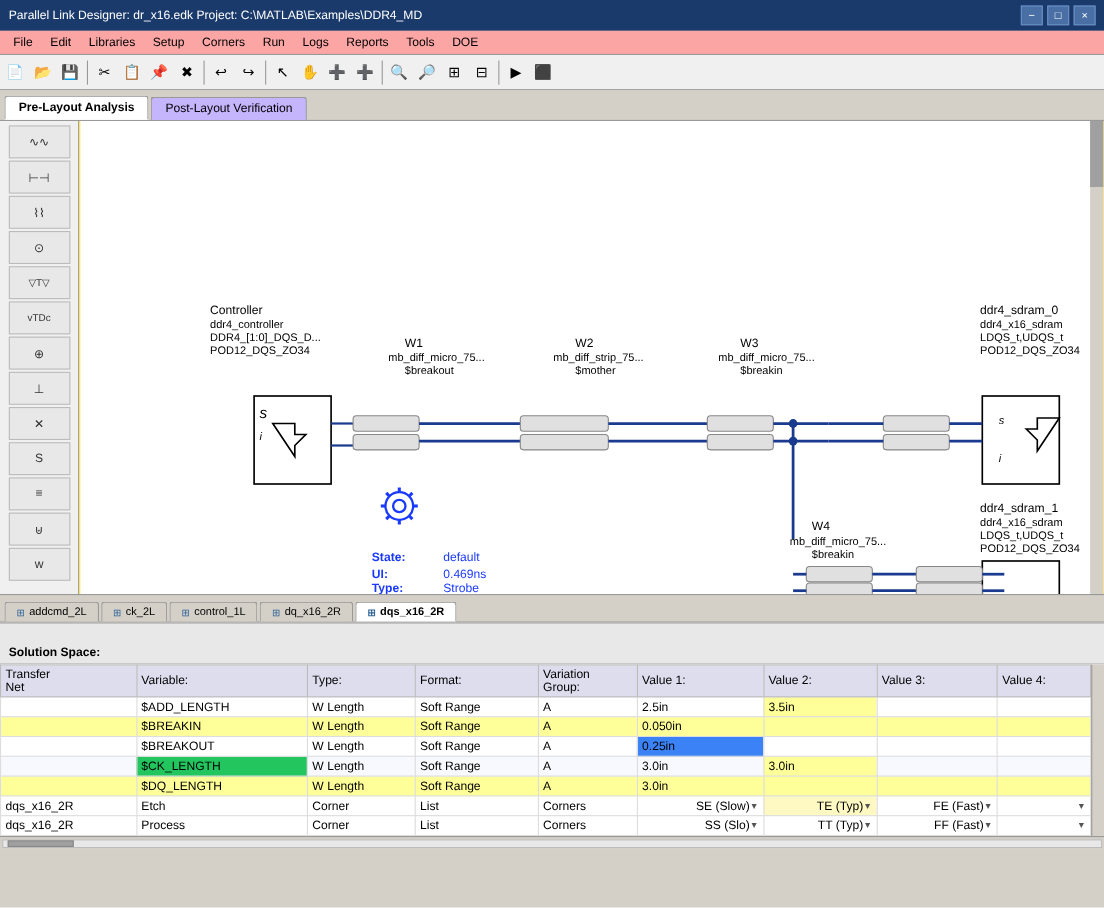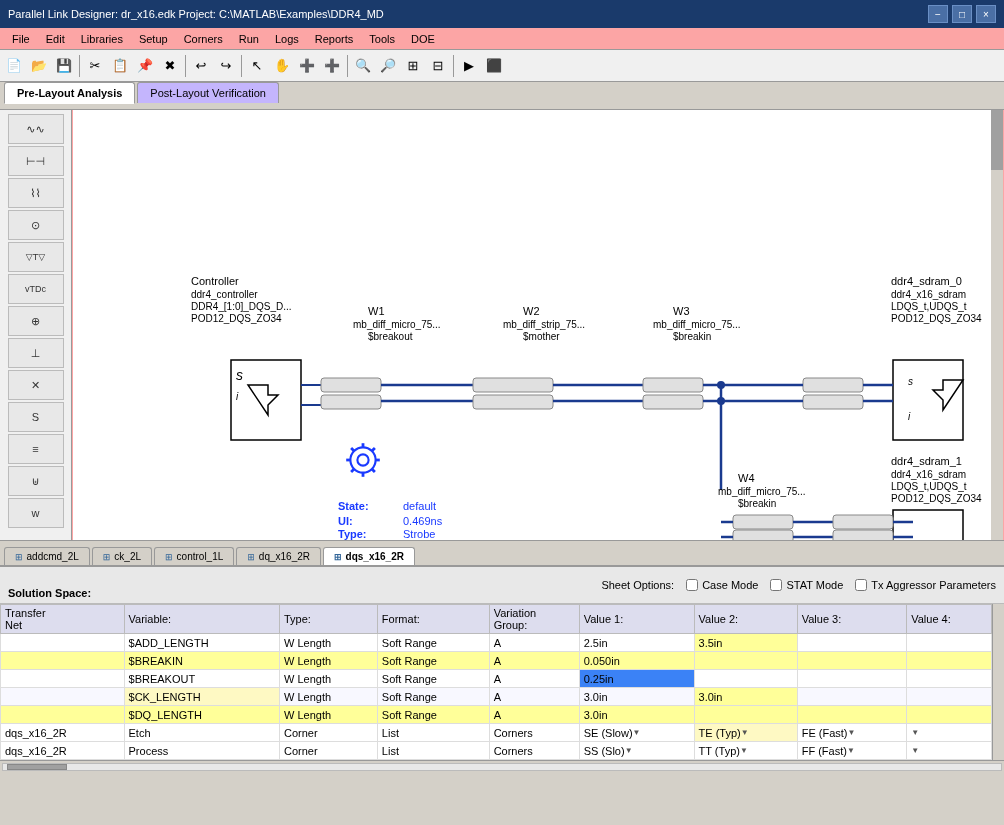--- a/index.html
+++ b/index.html
@@ -60,21 +60,21 @@
       font-size: 13px;
     }
     .tb-sep { width: 1px; height: 22px; background: #999; margin: 0 2px; }
 
     
     #tabbar {
       background: #d4d0c8;
       border-bottom: 1px solid #999;
       height: 28px;
       display: flex;
-      align-items: flex-start;
+      align-items: flex-end;
       padding: 0 4px;
     }
     .tab {
       padding: 4px 12px;
       border: 1px solid #999;
       border-bottom: none;
       background: #c4b5fd;
       cursor: pointer;
       font-size: 11px;
       margin-right: 2px;
@@ -113,21 +113,21 @@
       cursor: pointer;
       font-size: 11px;
       color: #333;
     }
 
     
     #canvas-area {
       flex: 1;
       position: relative;
       overflow: hidden;
-      background: #fca5a5;
+      background: #fde047;
     }
     #canvas-svg {
       width: 100%;
       height: 100%;
     }
 
     
     #bottom-tabbar {
       background: #d4d0c8;
       border-top: 1px solid #999;
@@ -185,21 +185,21 @@
       white-space: nowrap;
     }
     #data-table td {
       border: 1px solid #ddd;
       padding: 1px 4px;
       white-space: nowrap;
       height: 18px;
     }
     
     .dropdown-cell {
-      display: flex; align-items: center; justify-content: flex-start;
+      display: flex; align-items: center; justify-content: flex-end;
     }
     .dropdown-arrow { font-size: 8px; color: #555; }
 
     .scrollbar-v {
       width: 12px;
       background: #d4d0c8;
       border-left: 1px solid #999;
     }
 
     #table-wrapper {
@@ -456,35 +456,20 @@
   </div>
   <div class="btab active">
     <span class="btab-icon">⊞</span>
     <span>dqs_x16_2R</span>
   </div>
 </div>
 
 <div id="solution-area">
   <div id="solution-header">
     <span class="solution-label">Solution Space:</span>
-    <div class="sheet-options">
-      <span>Sheet Options:</span>
-      <label class="check-group">
-        <input type="checkbox" style="">
-        <span>Case Mode</span>
-      </label>
-      <label class="check-group">
-        <input type="checkbox" style="">
-        <span>STAT Mode</span>
-      </label>
-      <label class="check-group">
-        <input type="checkbox" style="">
-        <span>Tx Aggressor Parameters</span>
-      </label>
-    </div>
   </div>
   <div id="table-wrapper">
     <div id="table-scroll">
       <table id="data-table">
         <thead>
           <tr>
             <th>Transfer<br>Net</th>
             <th>Variable:</th>
             <th>Type:</th>
             <th>Format:</th>
@@ -524,21 +509,21 @@
       <td style="background:white">W Length</td>
       <td style="background:white">Soft Range</td>
       <td style="background:white">A</td>
       <td style="background:#3b82f6">0.25in</td>
       <td style="background:white"></td>
       <td style="background:white"></td>
       <td style="background:white"></td>
     </tr>
             <tr>
       <td style="background:#f8f8ff"><global></global></td>
-      <td style="background:#fef9c3">$CK_LENGTH</td>
+      <td style="background:#22c55e">$CK_LENGTH</td>
       <td style="background:#f8f8ff">W Length</td>
       <td style="background:#f8f8ff">Soft Range</td>
       <td style="background:#f8f8ff">A</td>
       <td style="background:#f8f8ff">3.0in</td>
       <td style="background:#ffff99">3.0in</td>
       <td style="background:#f8f8ff"></td>
       <td style="background:#f8f8ff"></td>
     </tr>
             <tr>
       <td style="background:#ffff99"><global></global></td>

